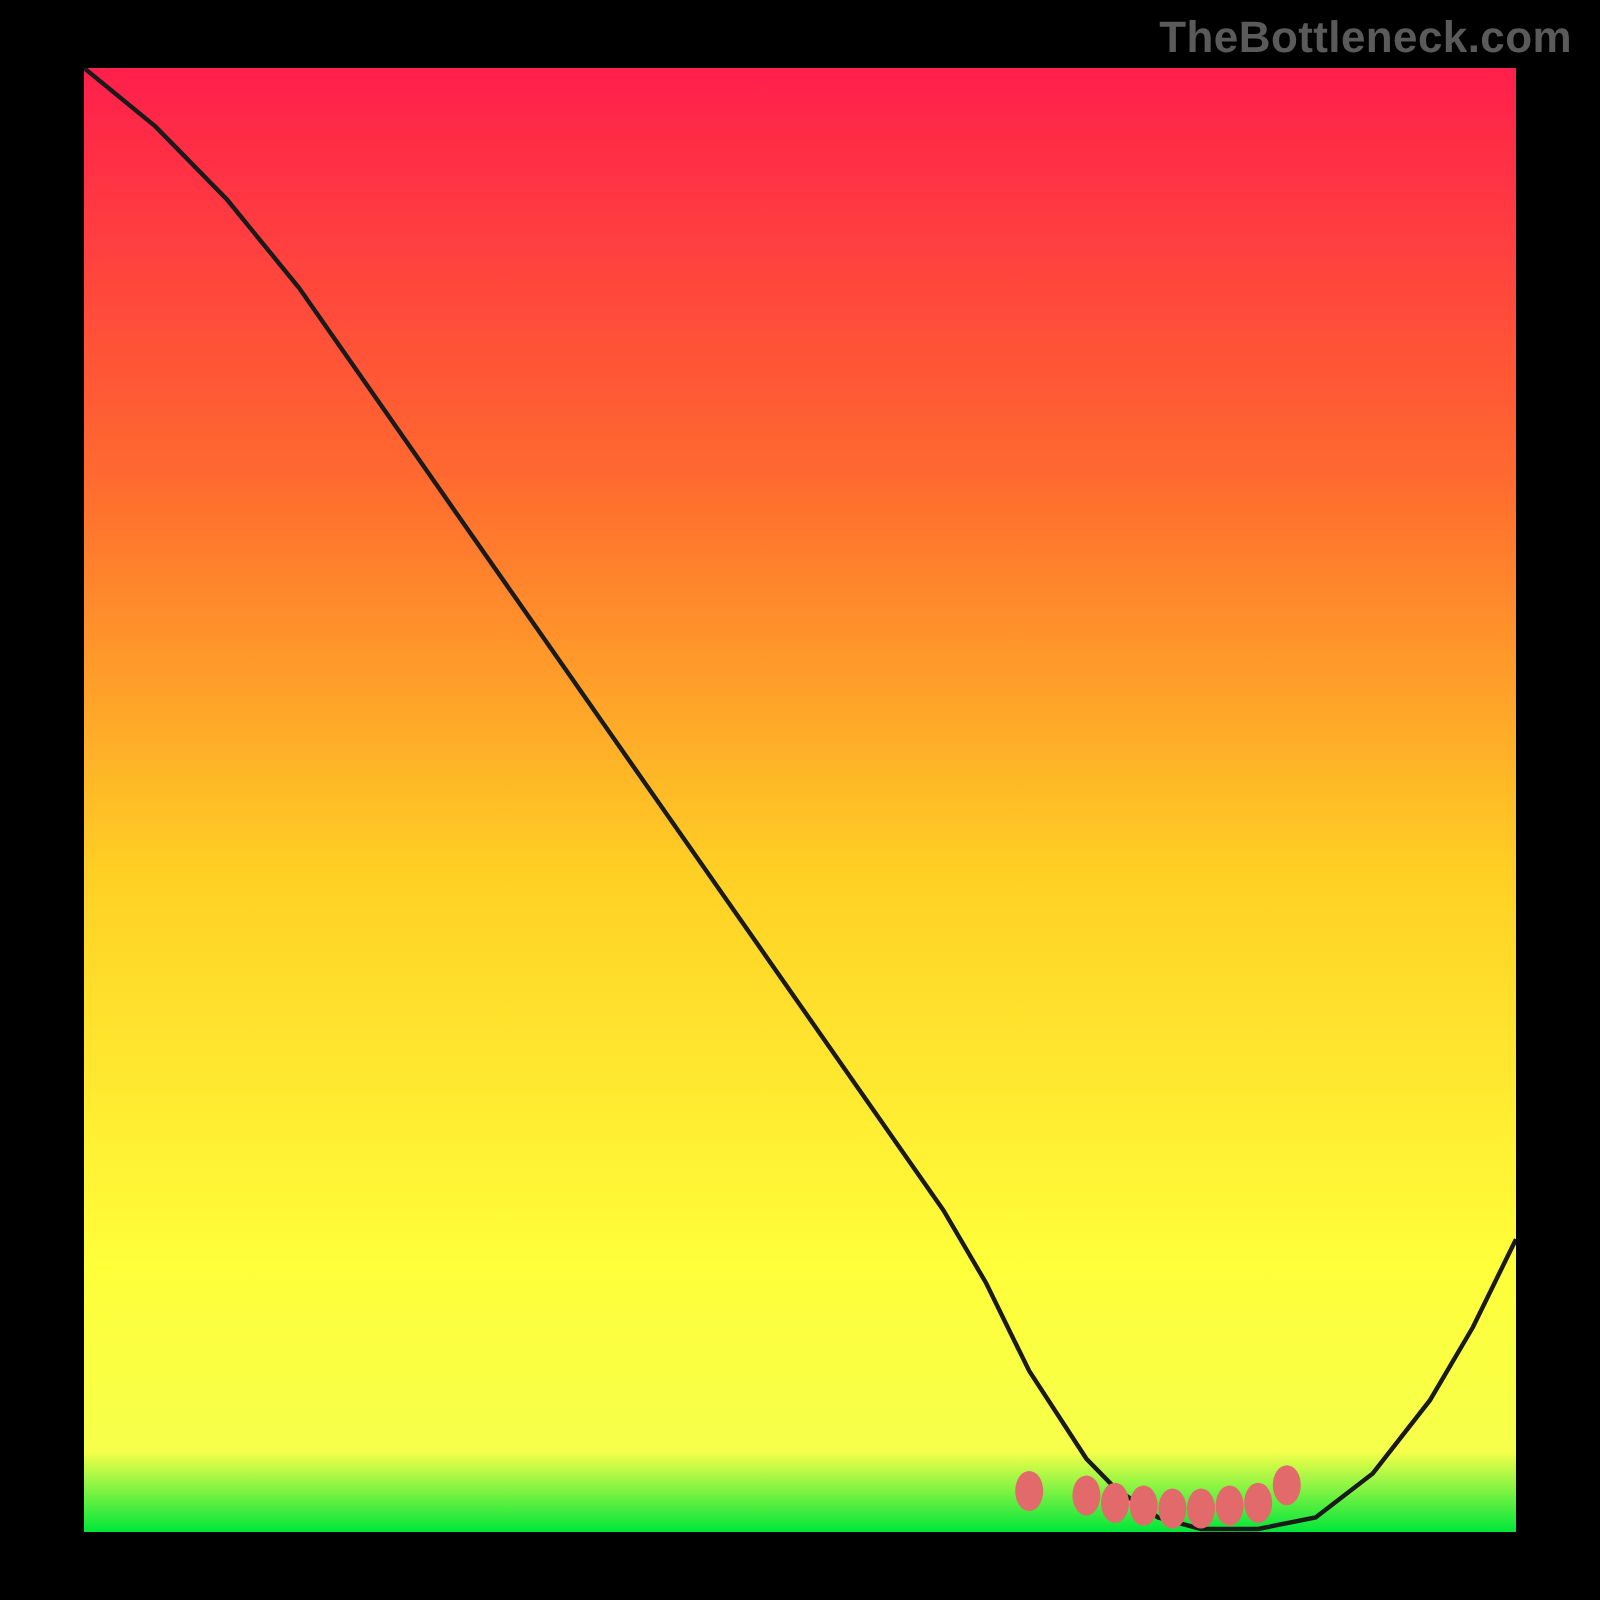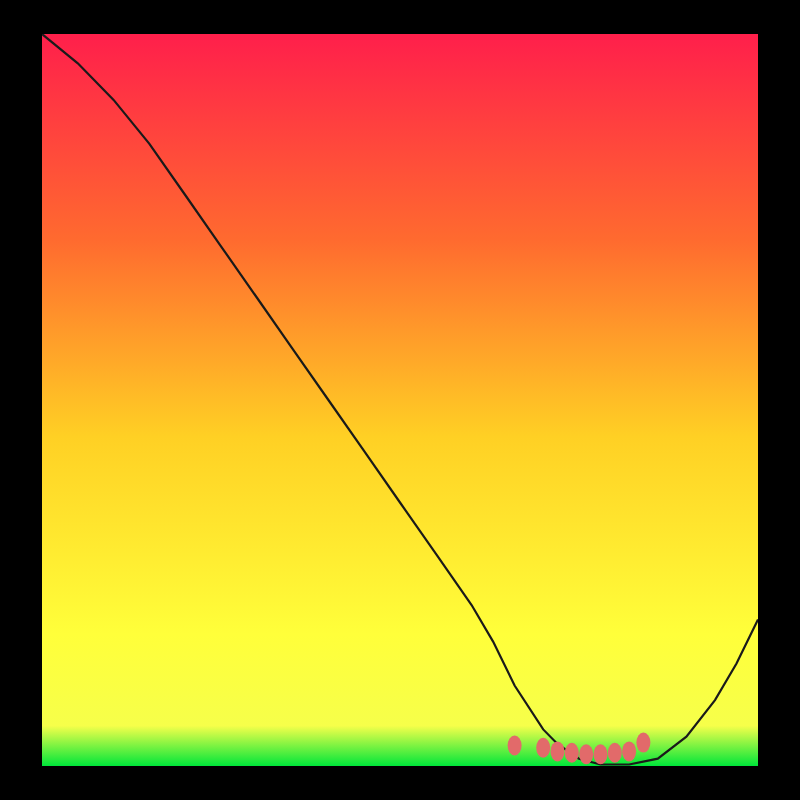--- a/index.html
+++ b/index.html
@@ -38,20 +38,21 @@
     display: block;
     width: 716px;
     height: 732px;
   }
 </style>
 </head>
 <body>
 
 <div class="frame">
 
+  <div class="source">TheBottleneck.com</div>
 
   <div class="plot">
     <svg viewBox="0 0 716 732">
       <defs>
         <linearGradient id="bg-grad" x1="0" y1="0" x2="0" y2="1">
           <stop id="g0" offset="0%" stop-color="#ff1f4b"></stop>
           <stop id="g1" offset="28%" stop-color="#ff6a2f"></stop>
           <stop id="g2" offset="55%" stop-color="#ffd024"></stop>
           <stop id="g3" offset="82%" stop-color="#ffff3a"></stop>
           <stop id="g4" offset="94.5%" stop-color="#f6ff4a"></stop>

